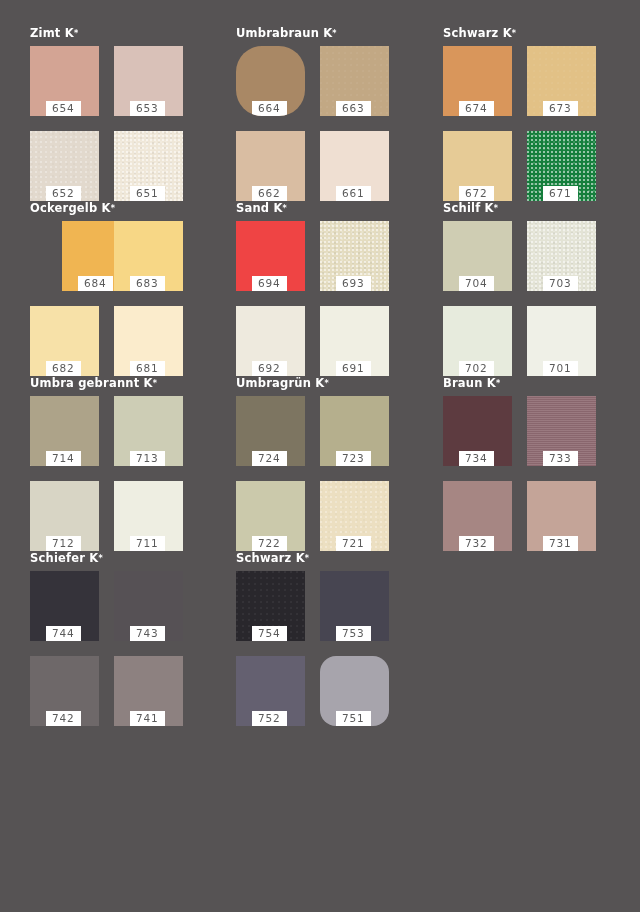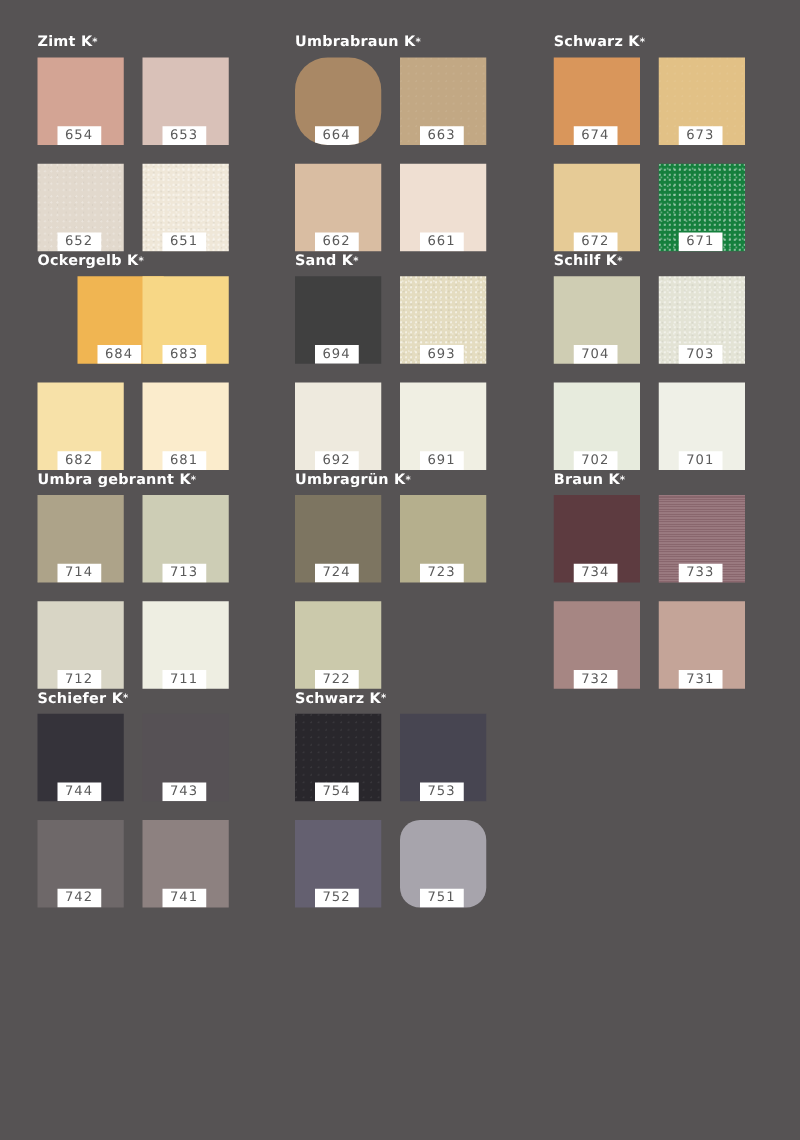--- a/index.html
+++ b/index.html
@@ -204,21 +204,21 @@
             <div class="swatch-code">682</div>
           </div>
           <div class="swatch" title="Ockergelb 681" style="background: rgb(251, 236, 204);">
             <div class="swatch-code">681</div>
           </div>
         </div>
       </div>
       <div class="group col-2">
         <div class="group-title"><span>Sand K</span><span class="k-mark">*</span></div>
         <div class="swatch-grid">
-          <div class="swatch" title="Sand 694" style="background: #404040;">
+          <div class="swatch" title="Sand 694" style="background: #ef4444;">
             <div class="swatch-code">694</div>
           </div>
           <div class="swatch" title="Sand 693" style="background: rgb(228, 220, 192);">
             <div class="swatch-texture tex-speckle"></div>
             <div class="swatch-code">693</div>
           </div>
           <div class="swatch" title="Sand 692" style="background: rgb(238, 234, 222);">
             <div class="swatch-code">692</div>
           </div>
           <div class="swatch" title="Sand 691" style="background: rgb(240, 239, 227);">
@@ -269,20 +269,24 @@
         <div class="swatch-grid">
           <div class="swatch" title="Umbragrün 724" style="background: rgb(125, 117, 97);">
             <div class="swatch-code">724</div>
           </div>
           <div class="swatch" title="Umbragrün 723" style="background: rgb(181, 175, 141);">
             <div class="swatch-code">723</div>
           </div>
           <div class="swatch" title="Umbragrün 722" style="background: rgb(203, 201, 171);">
             <div class="swatch-code">722</div>
           </div>
+          <div class="swatch" title="Umbragrün 721" style="background: rgb(236, 223, 193);">
+            <div class="swatch-texture tex-dots"></div>
+            <div class="swatch-code">721</div>
+          </div>
         </div>
       </div>
       <div class="group col-3">
         <div class="group-title"><span>Braun K</span><span class="k-mark">*</span></div>
         <div class="swatch-grid">
           <div class="swatch" title="Braun 734" style="background: rgb(93, 59, 64);">
             <div class="swatch-code">734</div>
           </div>
           <div class="swatch" title="Braun 733" style="background: rgb(142, 106, 113);">
             <div class="swatch-texture tex-lines-h"></div>

